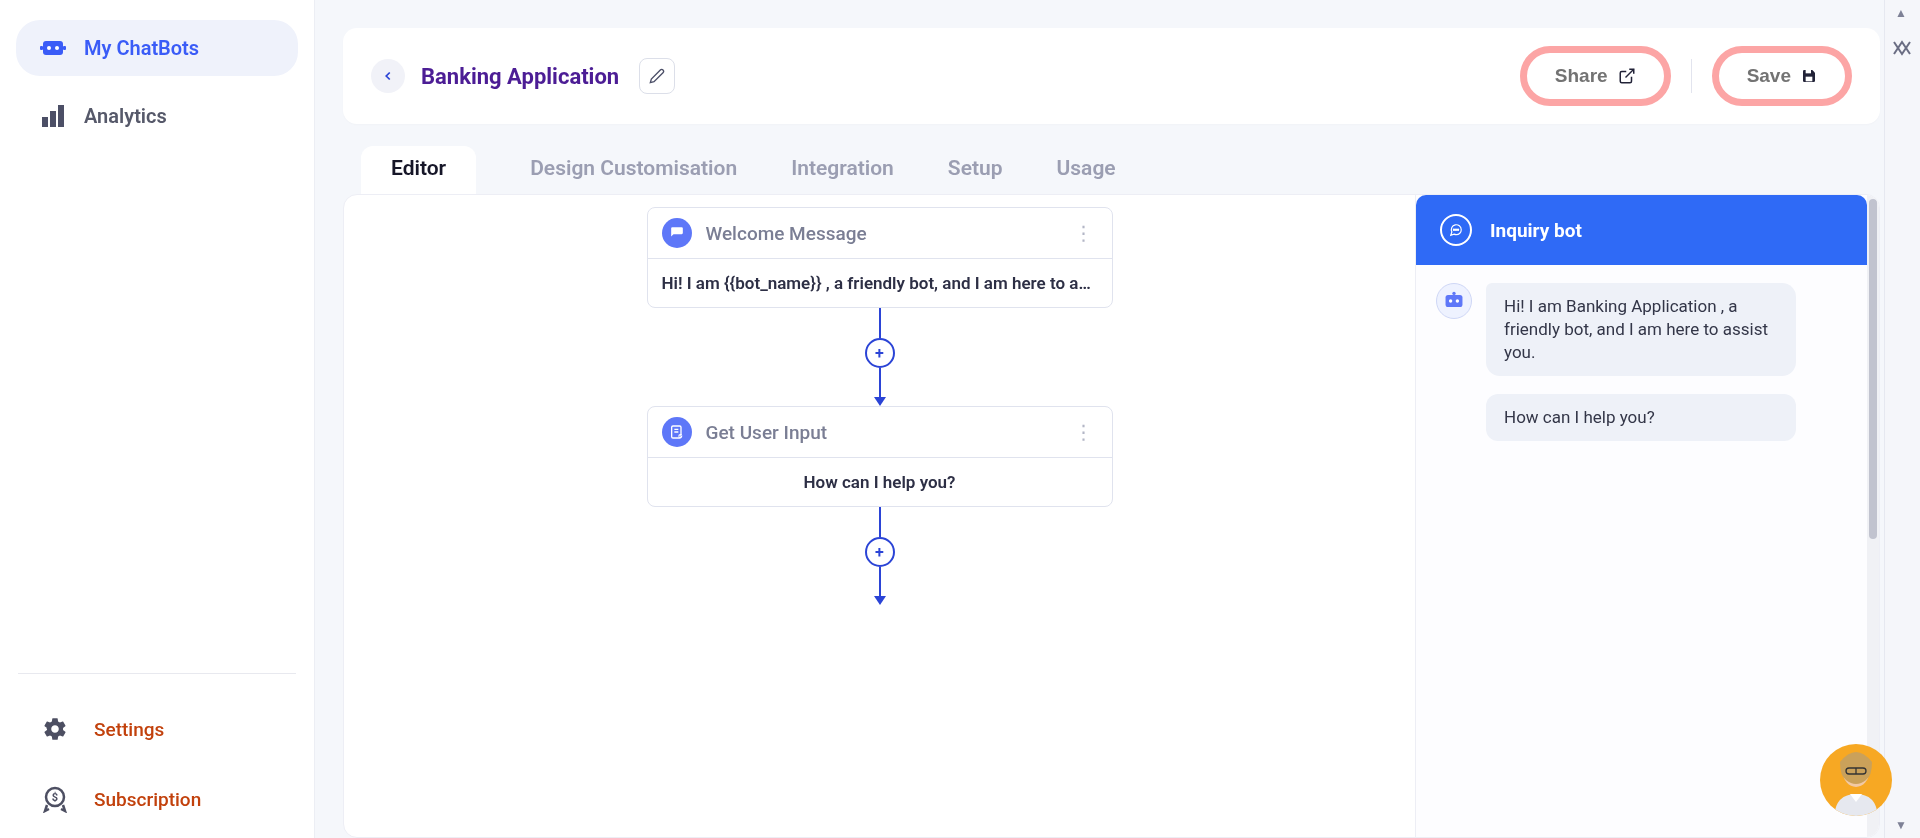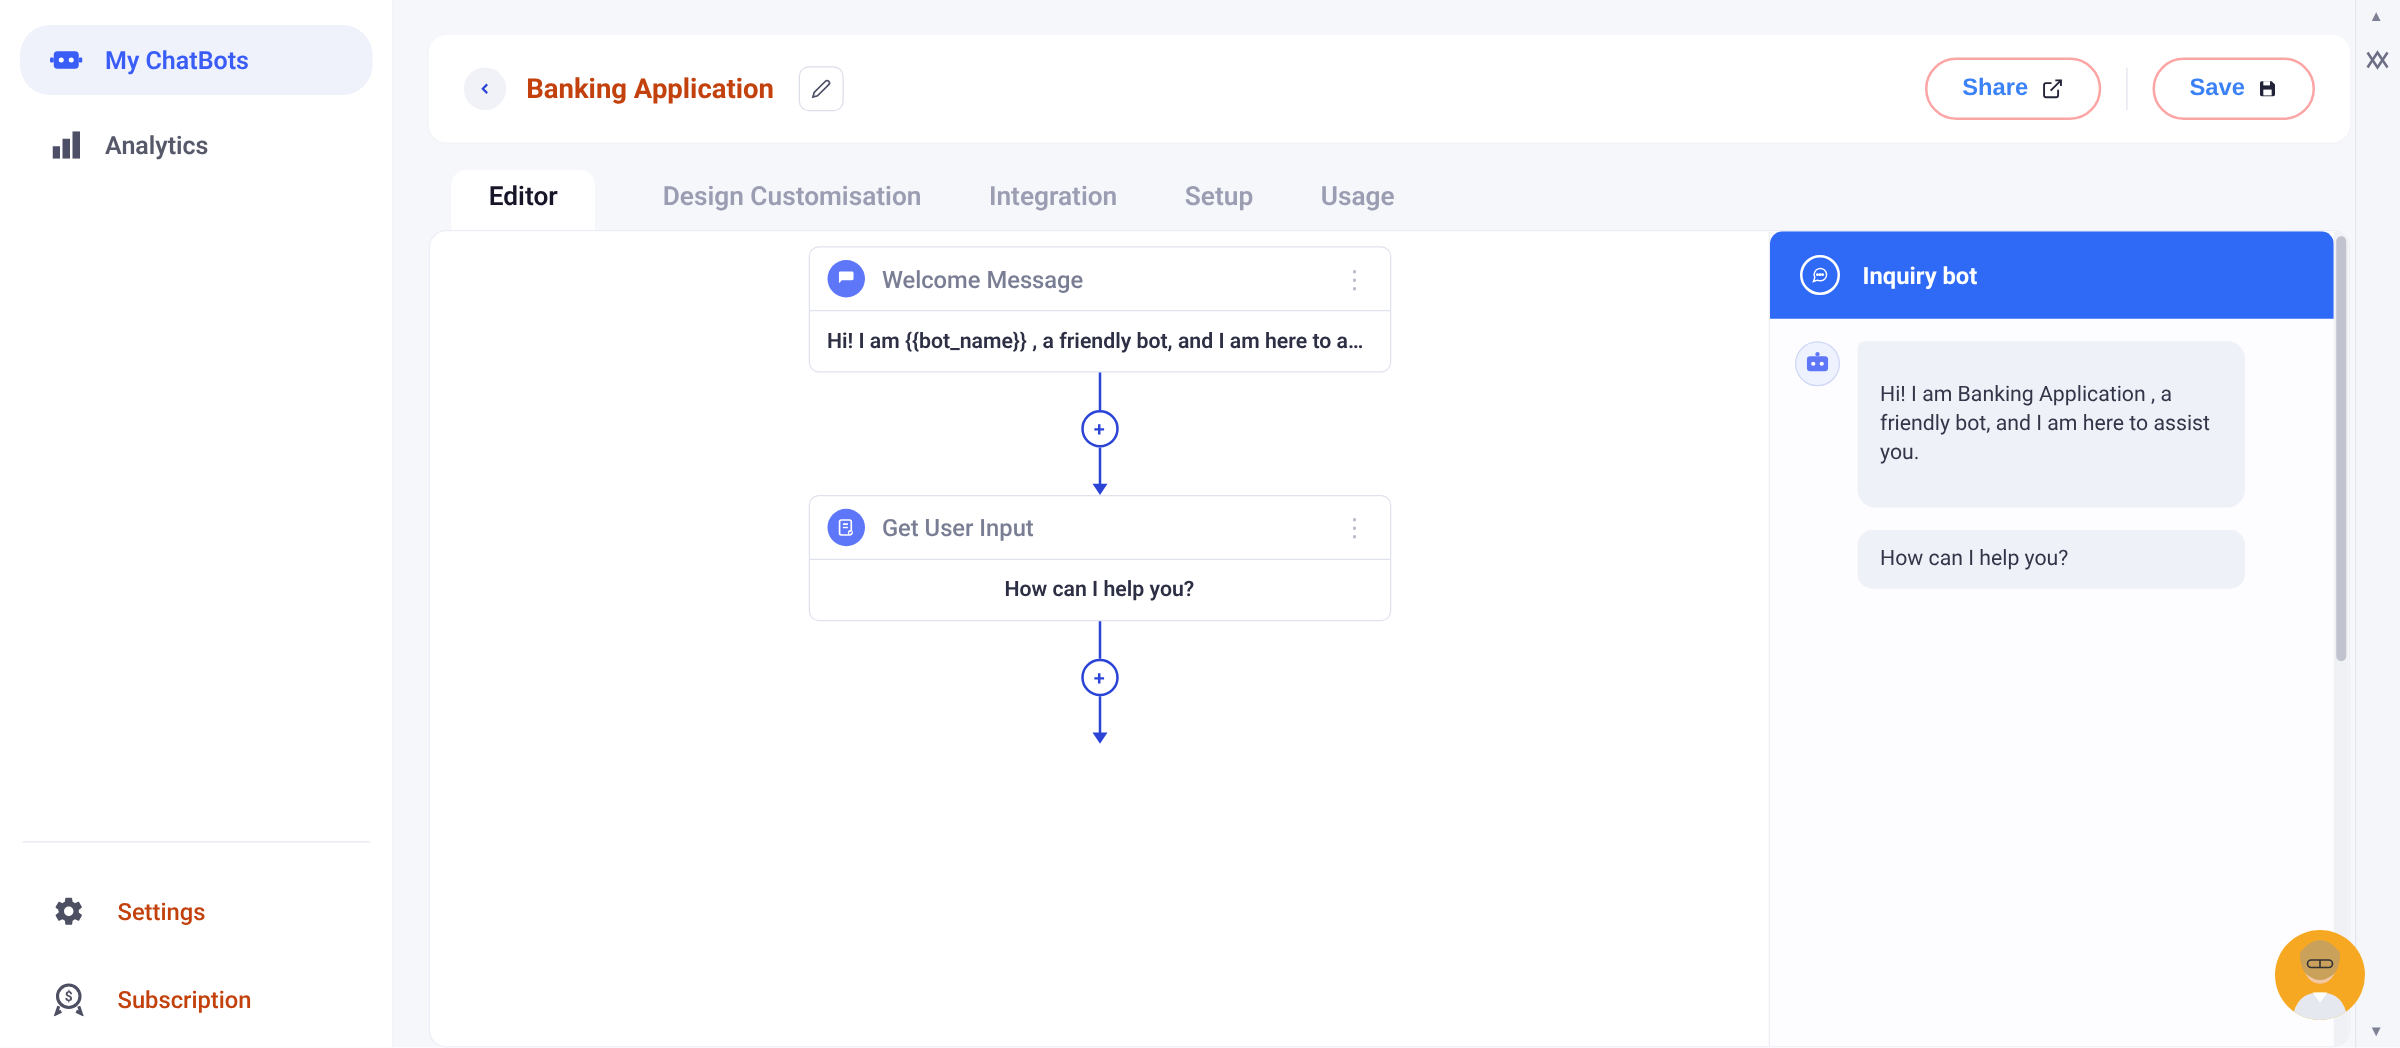--- a/index.html
+++ b/index.html
@@ -144,47 +144,47 @@
     border-radius: 50%;
     background: #f1f2f8;
     display: flex;
     align-items: center;
     justify-content: center;
     cursor: pointer;
   }
   .title {
     font-size: 22px;
     font-weight: 700;
-    color: #c2410c;
+    color: #4c1d95;
   }
   .edit-title-btn {
     width: 36px;
     height: 36px;
     border: 1px solid #dcdfe9;
     border-radius: 8px;
     display: flex;
     align-items: center;
     justify-content: center;
     cursor: pointer;
     margin-left: 4px;
     background: #fff;
   }
   .topbar-right {
     display: flex;
     align-items: center;
     gap: 20px;
   }
   .pill-btn {
-    border: 2px solid #fca5a5;
+    border: 7px solid #fca5a5;
     background: #fff;
     border-radius: 999px;
     padding: 12px 28px;
     font-size: 19px;
     font-weight: 600;
-    color: #3b82f6;
+    color: #737373;
     display: flex;
     align-items: center;
     gap: 10px;
     cursor: pointer;
   }
   .vdiv {
     width: 1px;
     height: 34px;
     background: #e2e4ee;
   }
@@ -374,21 +374,21 @@
     border: 1px solid #cfd7f6;
     display: flex;
     align-items: center;
     justify-content: center;
     flex-shrink: 0;
     font-size: 18px;
   }
   .bubble {
     background: #eef1f8;
     color: #333648;
-    padding: 32px 18px;
+    padding: 12px 18px;
     border-radius: 6px 14px 14px 14px;
     font-size: 17px;
     line-height: 1.35;
     max-width: 310px;
   }
   .bubble.small {
     border-radius: 12px;
     padding: 12px 18px;
     margin-left: 50px;
   }

